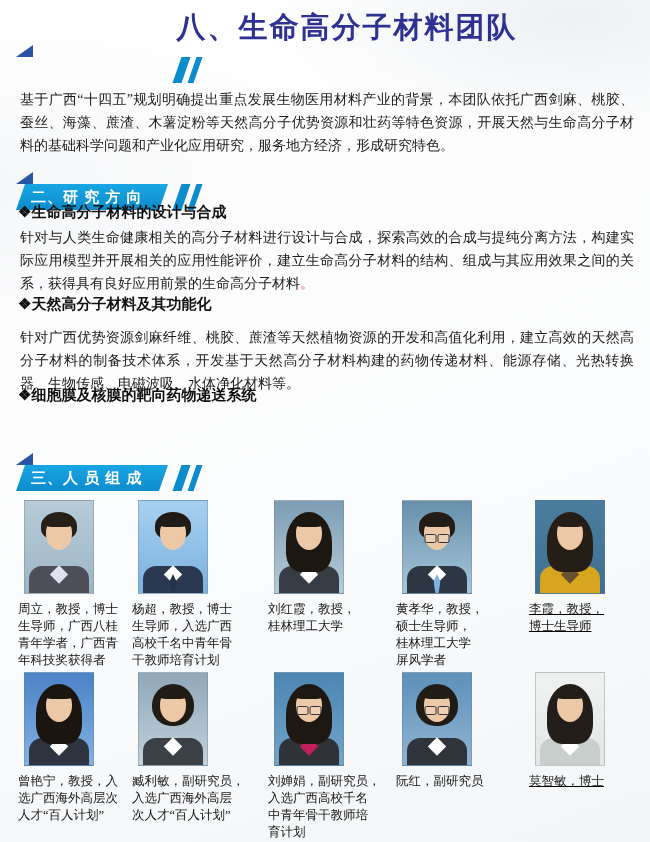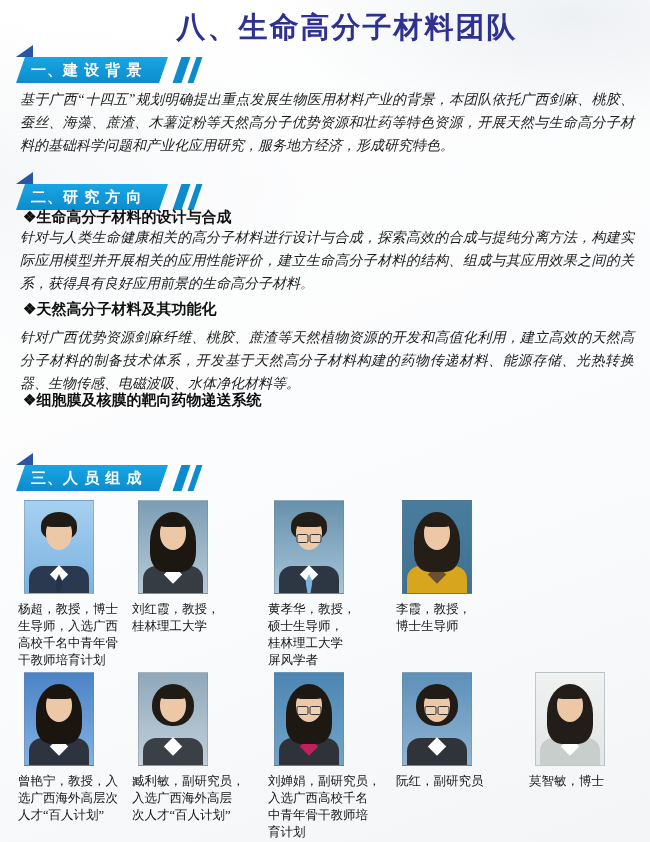--- a/index.html
+++ b/index.html
@@ -39,32 +39,32 @@
   .ribbon{position:absolute;left:0;top:12px;width:152px;height:26px;box-sizing:border-box;
     background:linear-gradient(180deg,var(--ribbon-light),var(--ribbon));
     clip-path:polygon(9px 0,100% 0,calc(100% - 9px) 100%,0 100%);
     color:#fff;font-family:"Liberation Sans","DejaVu Sans",sans-serif;
     font-weight:700;font-size:15px;letter-spacing:1px;line-height:26px;padding-left:15px;}
   .stripe{position:absolute;top:12px;height:26px;background:var(--ribbon);transform:skewX(-19deg);}
   .s1{left:161px;width:9px;}
   .s2{left:176px;width:6px;}
 
   .para{margin:0;padding:0 16px 0 20px;font-size:14px;line-height:23px;
-    text-align:justify;color:#1b1b1b;font-style:italic;}
-  .topic-title{margin:5px;padding-left:18px;font-size:15px;font-weight:700;color:#101010;}
+    text-align:justify;color:#1b1b1b;}
+  .topic-title{margin:0;padding-left:18px;font-size:15px;font-weight:700;color:#101010;}
   .red{color:var(--red);}
 
   
   .mrow{position:absolute;left:0;right:0;height:172px;}
   .member-card{position:absolute;top:0;width:122px;}
   .mrow .member-card:nth-child(1){left:18px;}
   .mrow .member-card:nth-child(2){left:132px;}
   .mrow .member-card:nth-child(3){left:268px;}
   .mrow .member-card:nth-child(4){left:396px;}
-  .mrow .member-card:nth-child(5){left:529px;}
+  .mrow .member-card:nth-child(5){left:529px;text-decoration:underline;}
 
   .photo{position:relative;width:68px;height:92px;margin-left:6px;overflow:hidden;
     border:1px solid rgba(110,122,134,.35);}
   .ph{position:absolute;left:50%;transform:translateX(-50%);}
   .ph-body{bottom:0;width:60px;height:27px;border-radius:13px 13px 0 0;z-index:2;}
   .ph-shirt{bottom:12px;width:13px;height:13px;transform:translateX(-50%) rotate(45deg);z-index:3;}
   .ph-tie{bottom:0;width:7px;height:19px;z-index:4;
     clip-path:polygon(50% 0,100% 40%,72% 100%,28% 100%,0 40%);}
   .ph-hair{z-index:5;}
   .hair-short{top:11px;width:36px;height:28px;border-radius:50% 50% 40% 40%;}
@@ -82,21 +82,20 @@
 </style>
 </head>
 <body>
 
 <div class="page">
 
   <h1 class="abs title" style="top:8px">八、生命高分子材料团队</h1>
 
   <div class="banner" style="top:45px">
     <div class="tri"></div>
-    <div class="ribbon"><span>一、建 设 背 景</span></div>
     <div class="stripe s1"></div>
     <div class="stripe s2"></div>
   </div>
 
   <p class="abs para" style="top:88px">基于广西“十四五”规划明确提出重点发展生物医用材料产业的背景，本团队依托广西剑麻、桃胶、蚕丝、海藻、蔗渣、木薯淀粉等天然高分子优势资源和壮药等特色资源，开展天然与生命高分子材料的基础科学问题和产业化应用研究，服务地方经济，形成研究特色。</p>
 
   <div class="banner" style="top:172px">
     <div class="tri"></div>
     <div class="ribbon"><span>二、研 究 方 向</span></div>
     <div class="stripe s1"></div>
@@ -113,20 +112,33 @@
 
   <div class="banner" style="top:453px">
     <div class="tri"></div>
     <div class="ribbon"><span>三、人 员 组 成</span></div>
     <div class="stripe s1"></div>
     <div class="stripe s2"></div>
   </div>
 
   <div class="mrow" style="top:500px">
       <div class="member-card">
+        <div class="photo" style="background: linear-gradient(rgb(183, 203, 216), rgb(156, 182, 198));">
+          <div class="ph ph-body" style="background: rgb(78, 78, 88);"></div>
+          <div class="ph ph-shirt" style="background: rgb(221, 225, 240);"></div>
+          <div class="ph ph-hair hair-short" style="background: rgb(38, 32, 25);"></div>
+          <div class="ph ph-face"></div>
+          <div class="ph ph-fringe" style="background: rgb(38, 32, 25);"></div>
+        </div>
+        <div class="caption">周立，教授，博士
+生导师，广西八桂
+青年学者，广西青
+年科技奖获得者</div>
+      </div>
+      <div class="member-card">
         <div class="photo" style="background: linear-gradient(rgb(166, 208, 240), rgb(124, 178, 224));">
           <div class="ph ph-body" style="background: rgb(43, 57, 80);"></div>
           <div class="ph ph-shirt" style="background: rgb(255, 255, 255);"></div>
           <div class="ph ph-tie" style="background: rgb(36, 50, 74);"></div>
           <div class="ph ph-hair hair-short" style="background: rgb(32, 27, 22);"></div>
           <div class="ph ph-face"></div>
           <div class="ph ph-fringe" style="background: rgb(32, 27, 22);"></div>
         </div>
         <div class="caption">杨超，教授，博士
 生导师，入选广西

